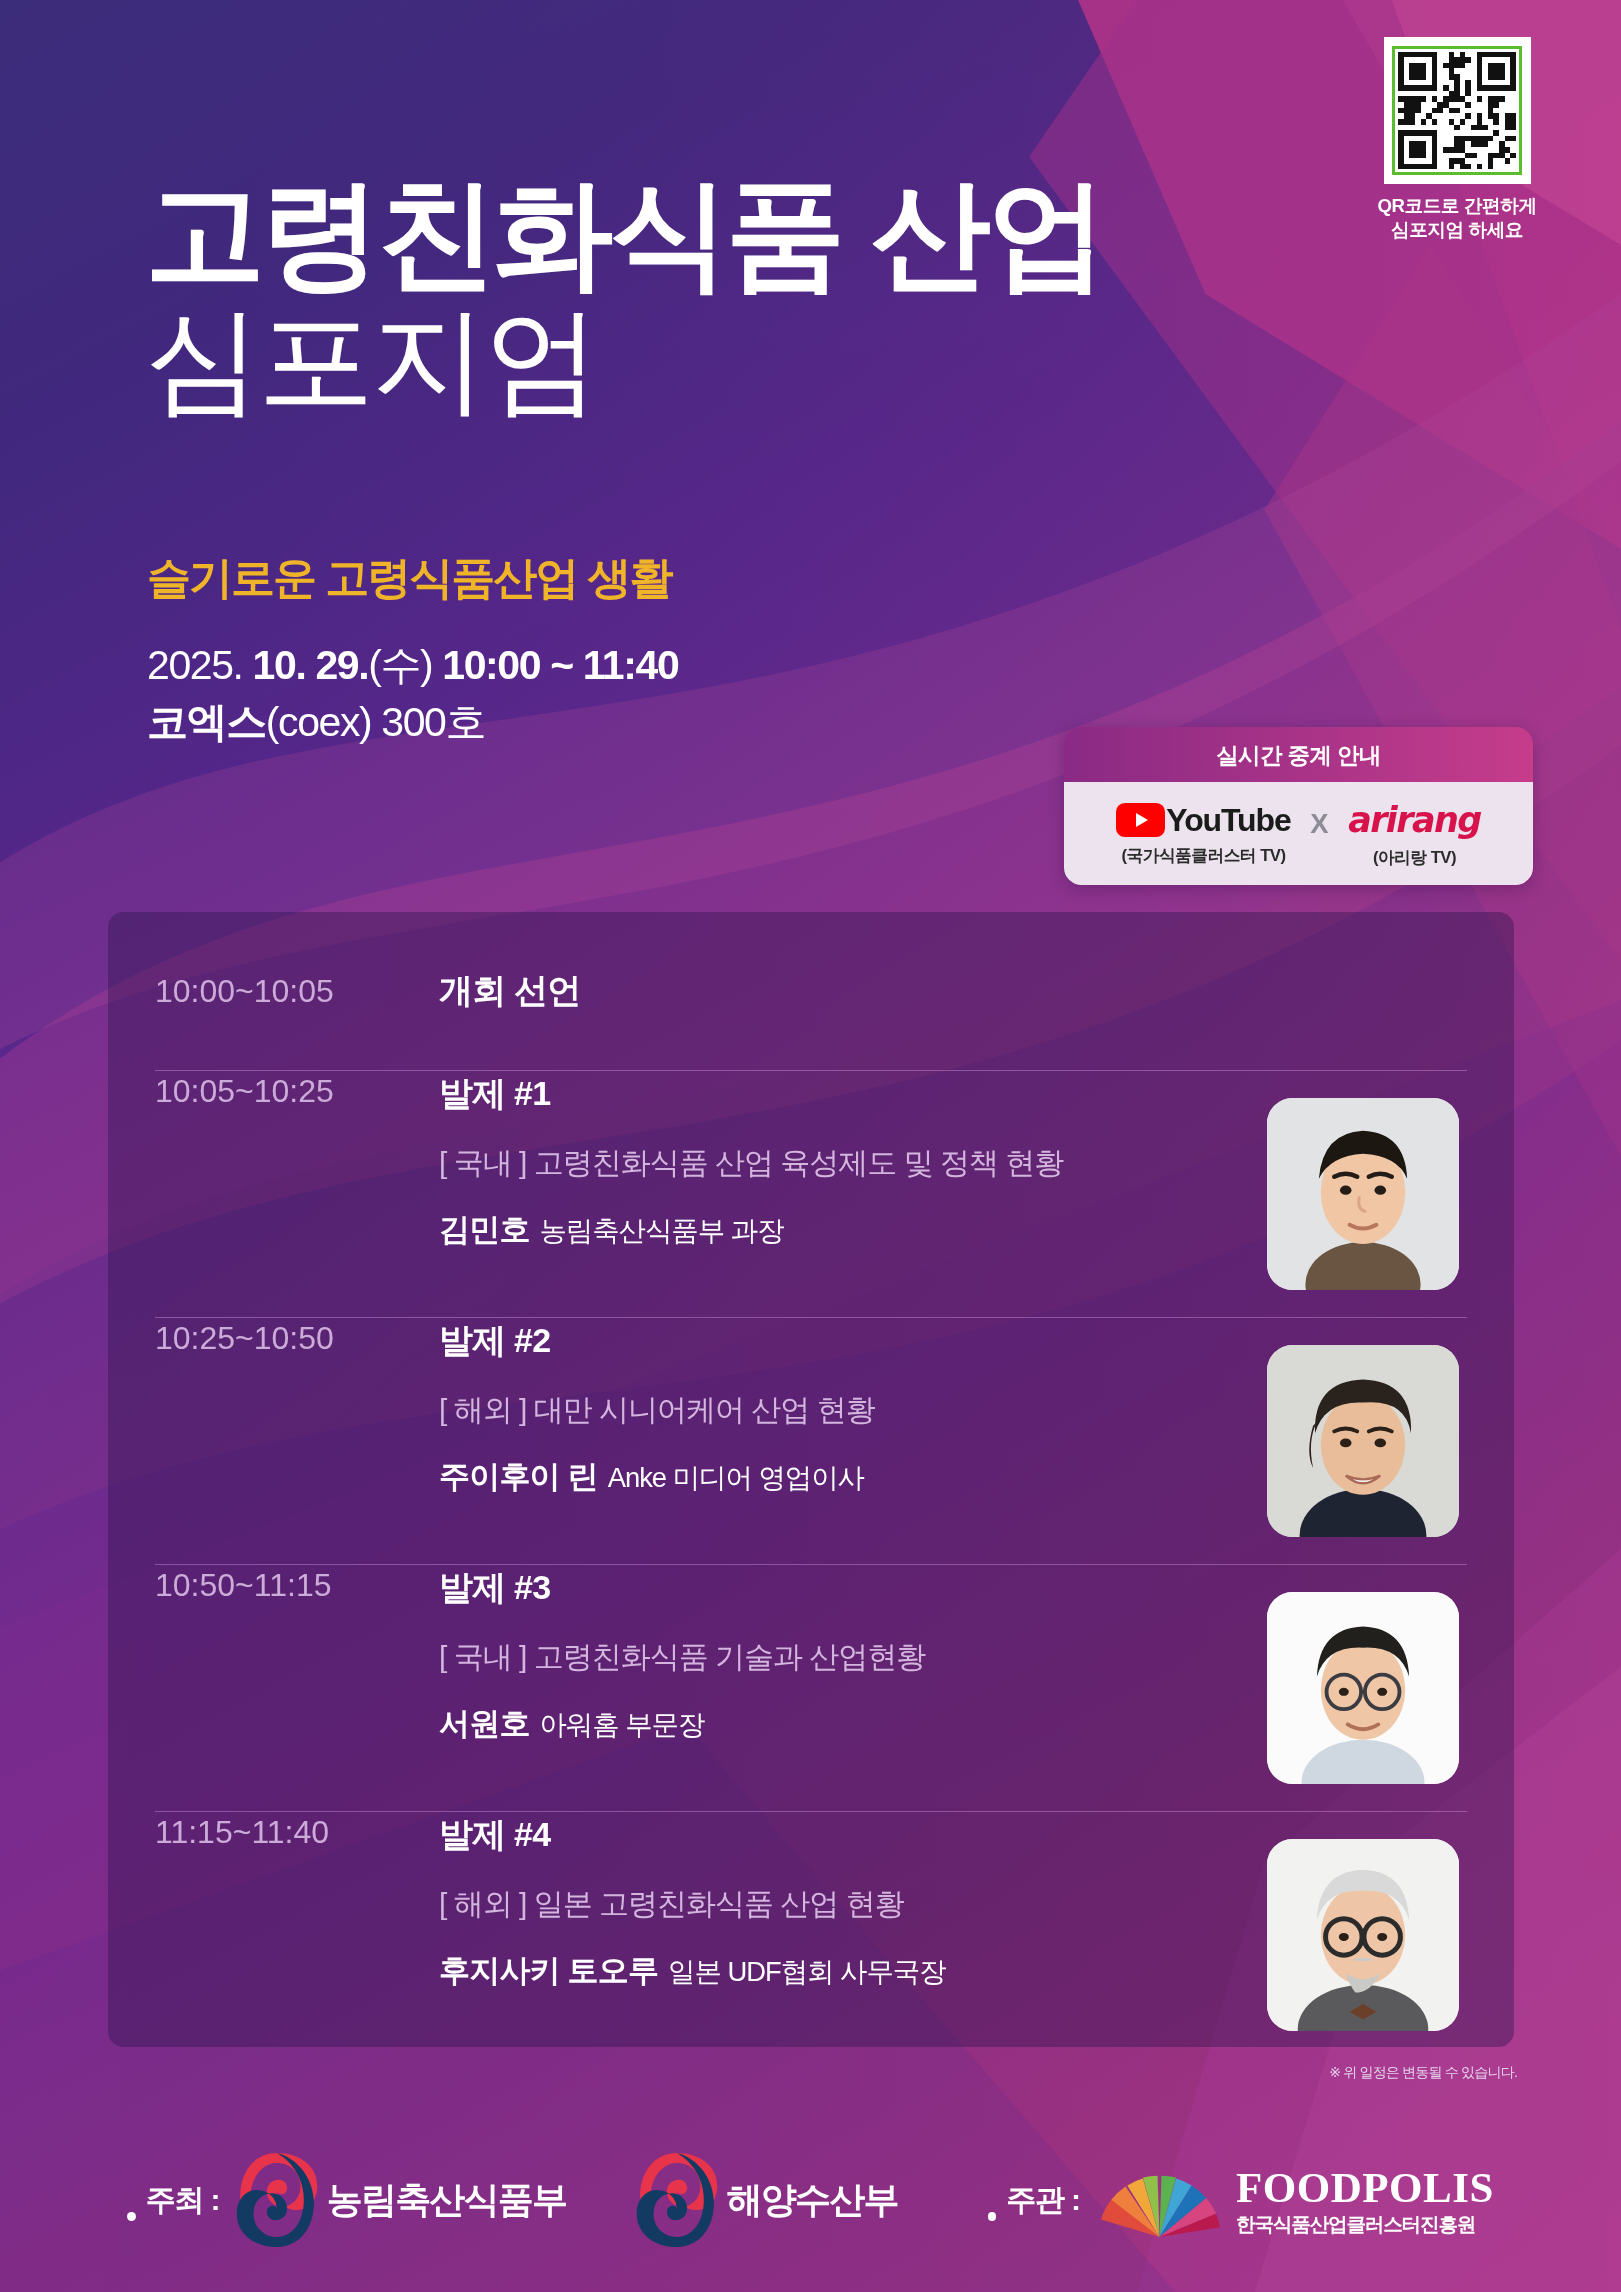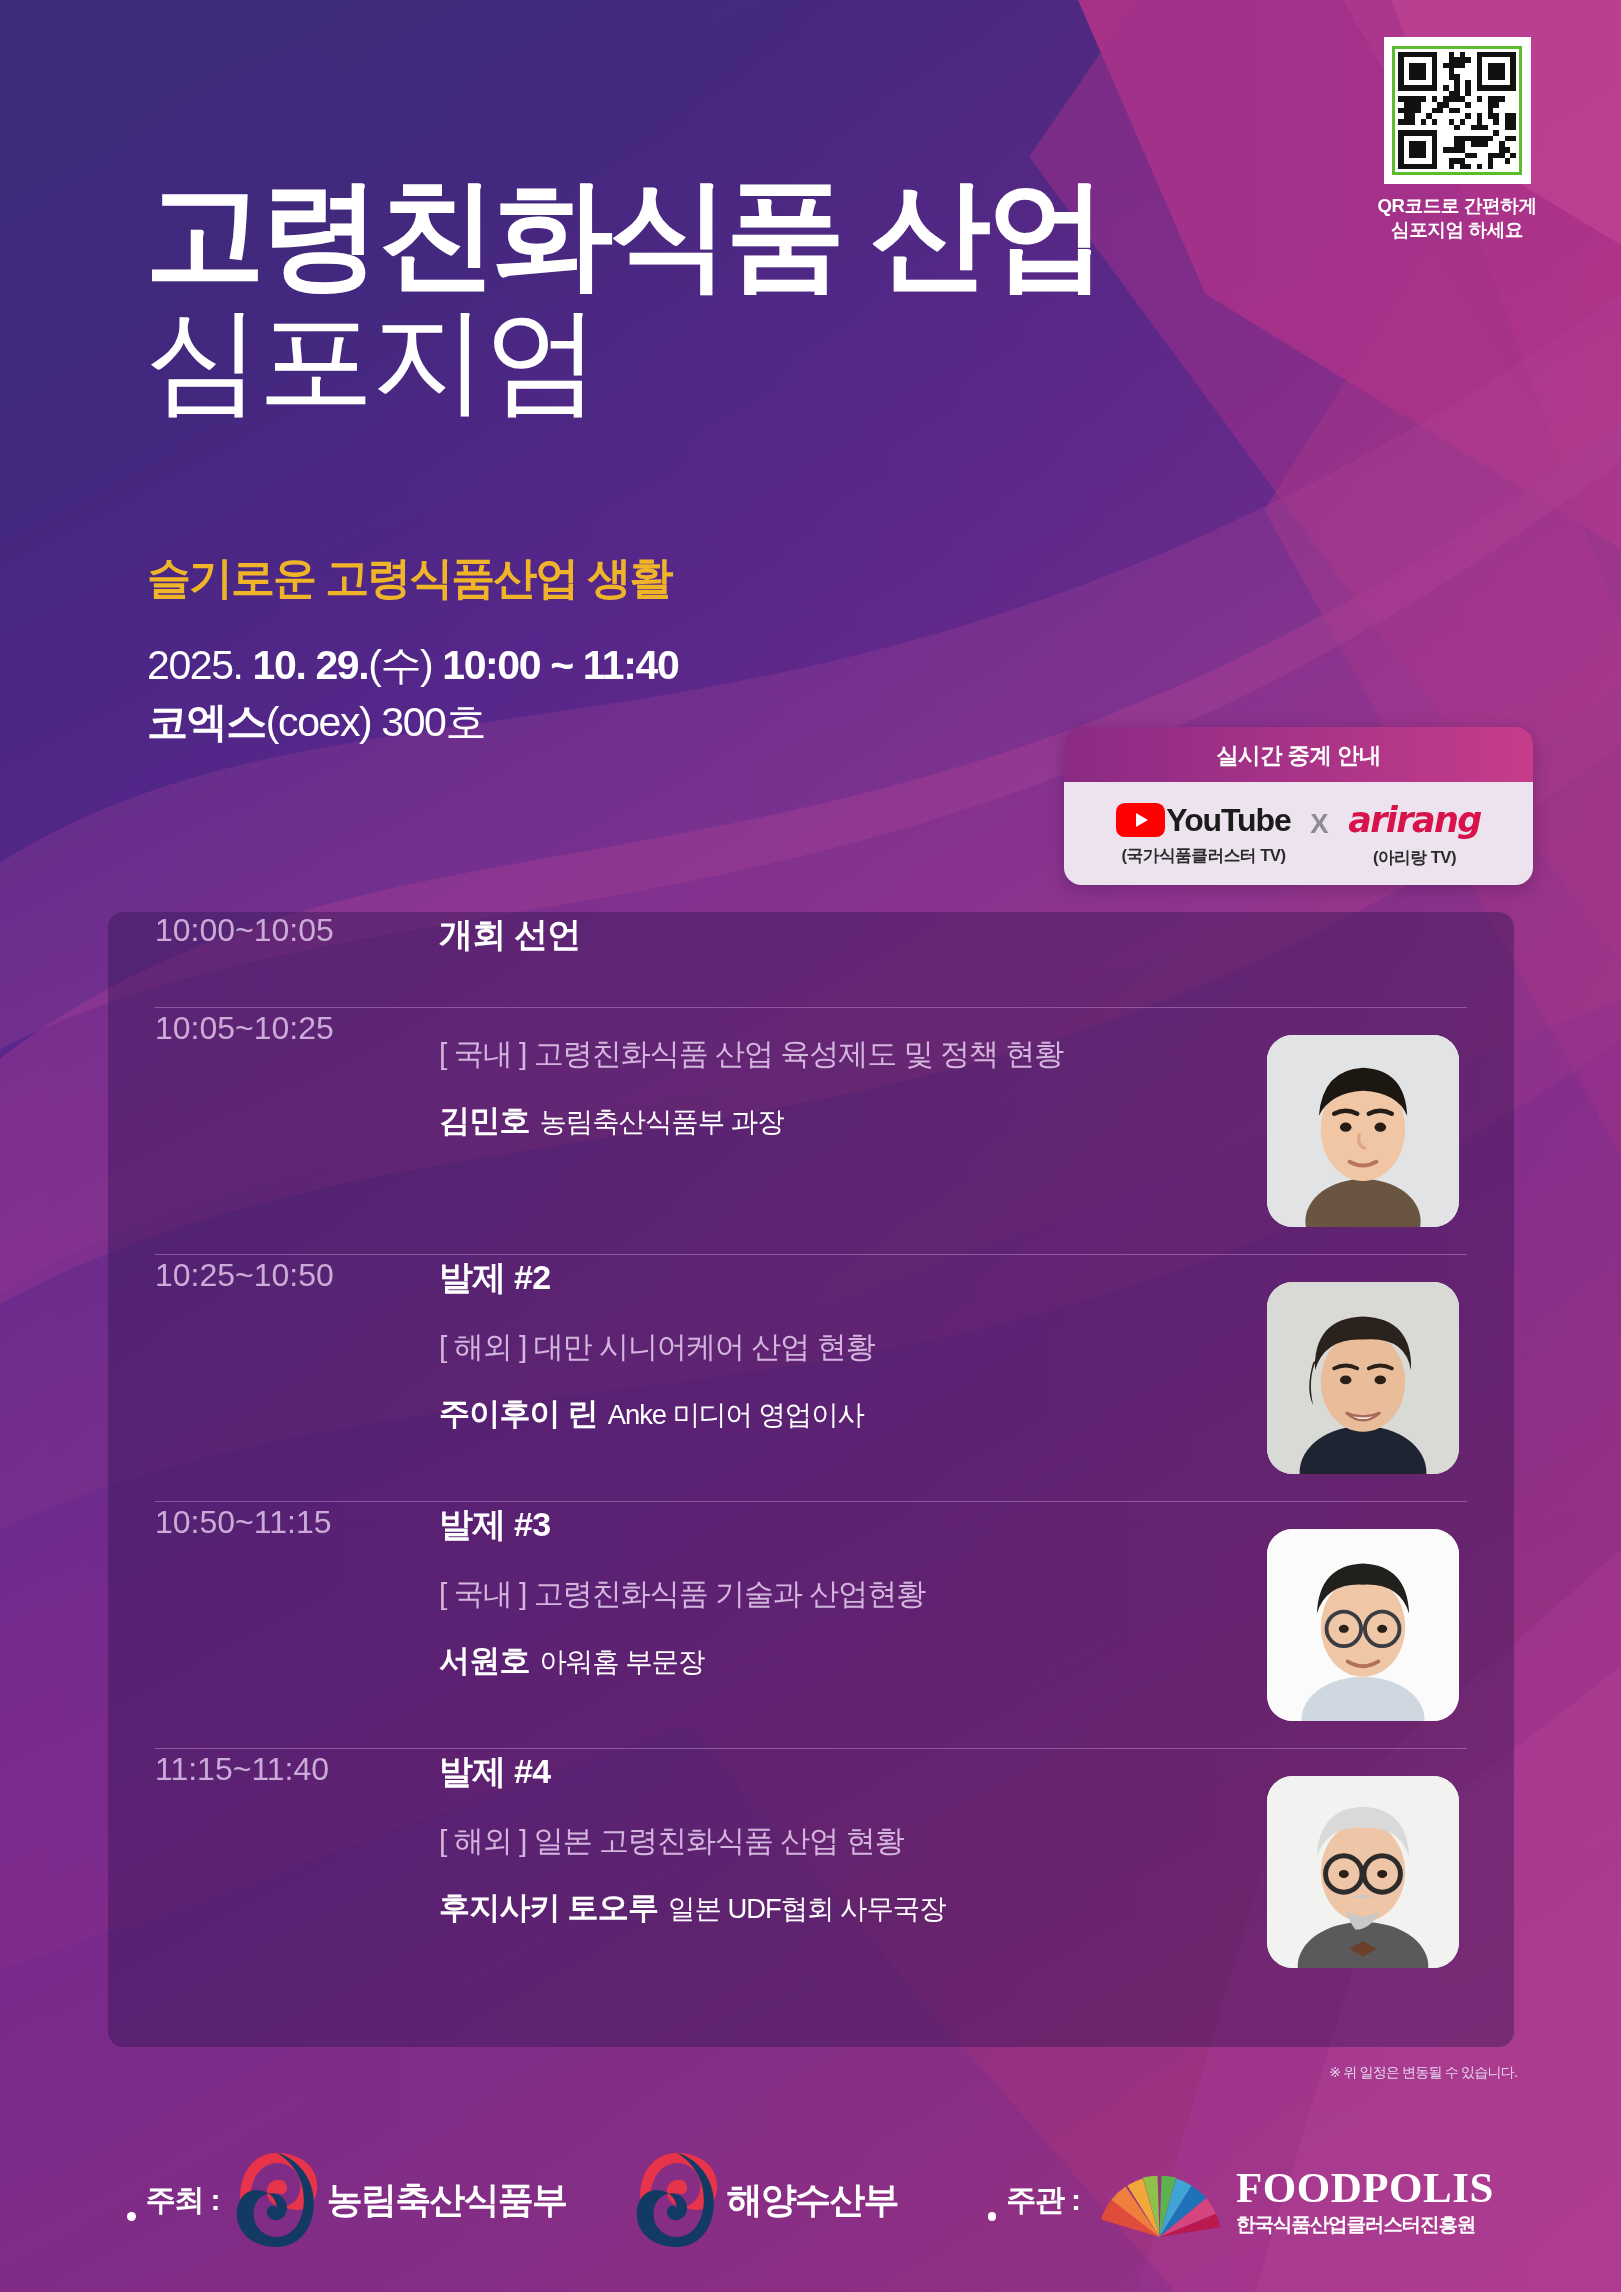--- a/index.html
+++ b/index.html
@@ -110,21 +110,21 @@
     background: rgba(46, 20, 78, 0.40);
     border-radius: 15.7px;
     padding: 0 47px;
   }
   .row {
     position: relative;
     display: flex; align-items: flex-start;
     border-bottom: 1px solid rgba(214,160,224,0.40);
   }
   .row:last-child { border-bottom: none; }
-  .row.r0 { height: 96px; }
+  .row.r0 { height: 159px; align-items: center; }
   .row.r1, .row.r2, .row.r3 { height: 247px; }
   .row.r4 { height: 247px; }
   .time {
     width: 284px; flex: 0 0 284px;
     color: #cbabd8; font-size: 32px; letter-spacing: 0px;
     font-weight: 500; padding-top: 2px; white-space: nowrap;
   }
   .row.r0 .time { padding-top: 0; }
   .body { flex: 1 1 auto; padding-right: 245px; }
   .r0 .body { padding-right: 0; }
@@ -712,20 +712,21 @@
     <div class="row r0">
       <div class="time">10:00~10:05</div>
       <div class="body">
         <div class="sess-title">개회 선언</div>
       </div>
     </div>
 
     <div class="row r1">
       <div class="time">10:05~10:25</div>
       <div class="body">
+        <div class="sess-title">발제 #1</div>
         <div class="sess-topic">[ 국내 ] 고령친화식품 산업 육성제도 및 정책 현황</div>
         <div class="sess-speaker">
           <span class="sp-name">김민호</span><span class="sp-affil">농림축산식품부 과장</span>
         </div>
       </div>
       <div class="portrait">
         <svg viewBox="0 0 100 100" preserveAspectRatio="xMidYMid slice">
           <rect width="100" height="100" fill="#e2e3e5"></rect>
           <ellipse cx="50" cy="97" rx="30" ry="22" fill="#6a5542"></ellipse>
           <ellipse cx="50" cy="49" rx="22" ry="27" fill="#f0c6a4"></ellipse>

